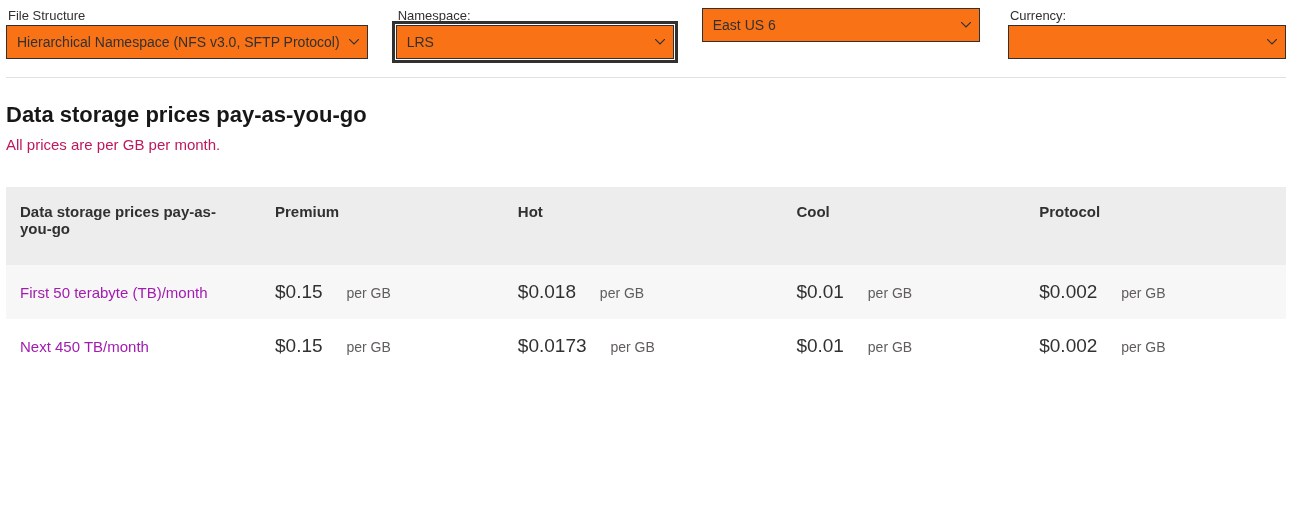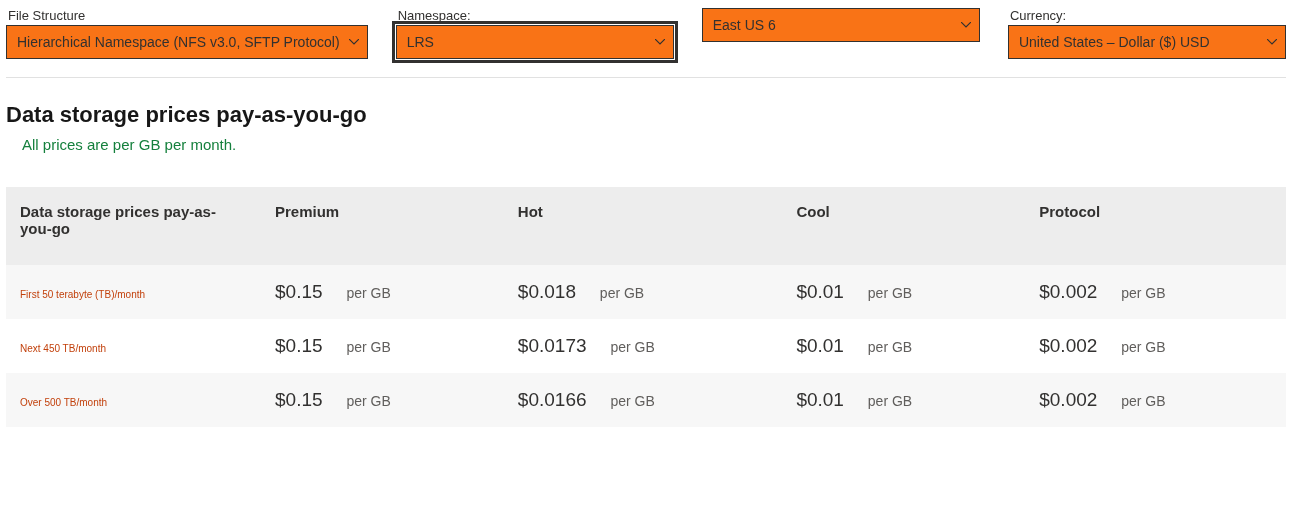--- a/index.html
+++ b/index.html
@@ -60,22 +60,22 @@
     margin: 0 0 24px 0;
   }
   h2.section-title {
     font-size: 22px;
     font-weight: 600;
     margin: 0 0 8px 0;
     color: #171717;
   }
   .section-sub {
     font-size: 15px;
-    color: #15803d;
-    margin: 0 0 34px 16px;
+    color: #be185d;
+    margin: 0 0 34px 0;
   }
   table.price {
     width: 100%;
     border-collapse: collapse;
     background: #fff;
   }
   table.price th {
     text-align: left;
     font-weight: 600;
     font-size: 15px;
@@ -88,21 +88,21 @@
   table.price td {
     padding: 16px 14px;
     font-size: 15px;
     color: #323130;
     vertical-align: middle;
   }
   table.price tbody tr:nth-child(odd) td { background: #f7f7f7; }
   table.price tbody tr:nth-child(even) td { background: #ffffff; }
   .price-val { font-size: 19px; color:#323130; }
   .price-unit { font-size: 14px; color:#605e5c; margin-left:20px; }
-  .row-label { font-size:10px; color:#c2410c; }
+  .row-label { font-size:15px; color:#a21caf; }
 </style>
 </head>
 <body>
 
 <div class="filters">
 
   <div class="filter">
     <span class="filter-label">File Structure</span>
     <div class="select">
       <span>Hierarchical Namespace (NFS v3.0, SFTP Protocol)</span>
@@ -133,21 +133,20 @@
         <svg width="10" height="6" viewBox="0 0 10 6">
             <path d="M0 0 L5 5 L10 0" fill="none" stroke="#323130" stroke-width="1.2"></path>
           </svg>
       </span>
     </div>
   </div>
 
   <div class="filter">
     <span class="filter-label">Currency:</span>
     <div class="select">
-      <span>United States – Dollar ($) USD</span>
       <span class="chev">
         <svg width="10" height="6" viewBox="0 0 10 6">
             <path d="M0 0 L5 5 L10 0" fill="none" stroke="#323130" stroke-width="1.2"></path>
           </svg>
       </span>
     </div>
   </div>
 
 </div>
 
@@ -174,21 +173,14 @@
         <td><span class="price-val">$0.01</span><span class="price-unit"> per GB</span></td>
         <td><span class="price-val">$0.002</span><span class="price-unit"> per GB</span></td>
       </tr>
       <tr>
         <td><span class="row-label">Next 450 TB/month</span></td>
         <td><span class="price-val">$0.15</span><span class="price-unit"> per GB</span></td>
         <td><span class="price-val">$0.0173</span><span class="price-unit"> per GB</span></td>
         <td><span class="price-val">$0.01</span><span class="price-unit"> per GB</span></td>
         <td><span class="price-val">$0.002</span><span class="price-unit"> per GB</span></td>
       </tr>
-      <tr>
-        <td><span class="row-label">Over 500 TB/month</span></td>
-        <td><span class="price-val">$0.15</span><span class="price-unit"> per GB</span></td>
-        <td><span class="price-val">$0.0166</span><span class="price-unit"> per GB</span></td>
-        <td><span class="price-val">$0.01</span><span class="price-unit"> per GB</span></td>
-        <td><span class="price-val">$0.002</span><span class="price-unit"> per GB</span></td>
-      </tr>
     </tbody>
 </table>
 
 </body></html>

